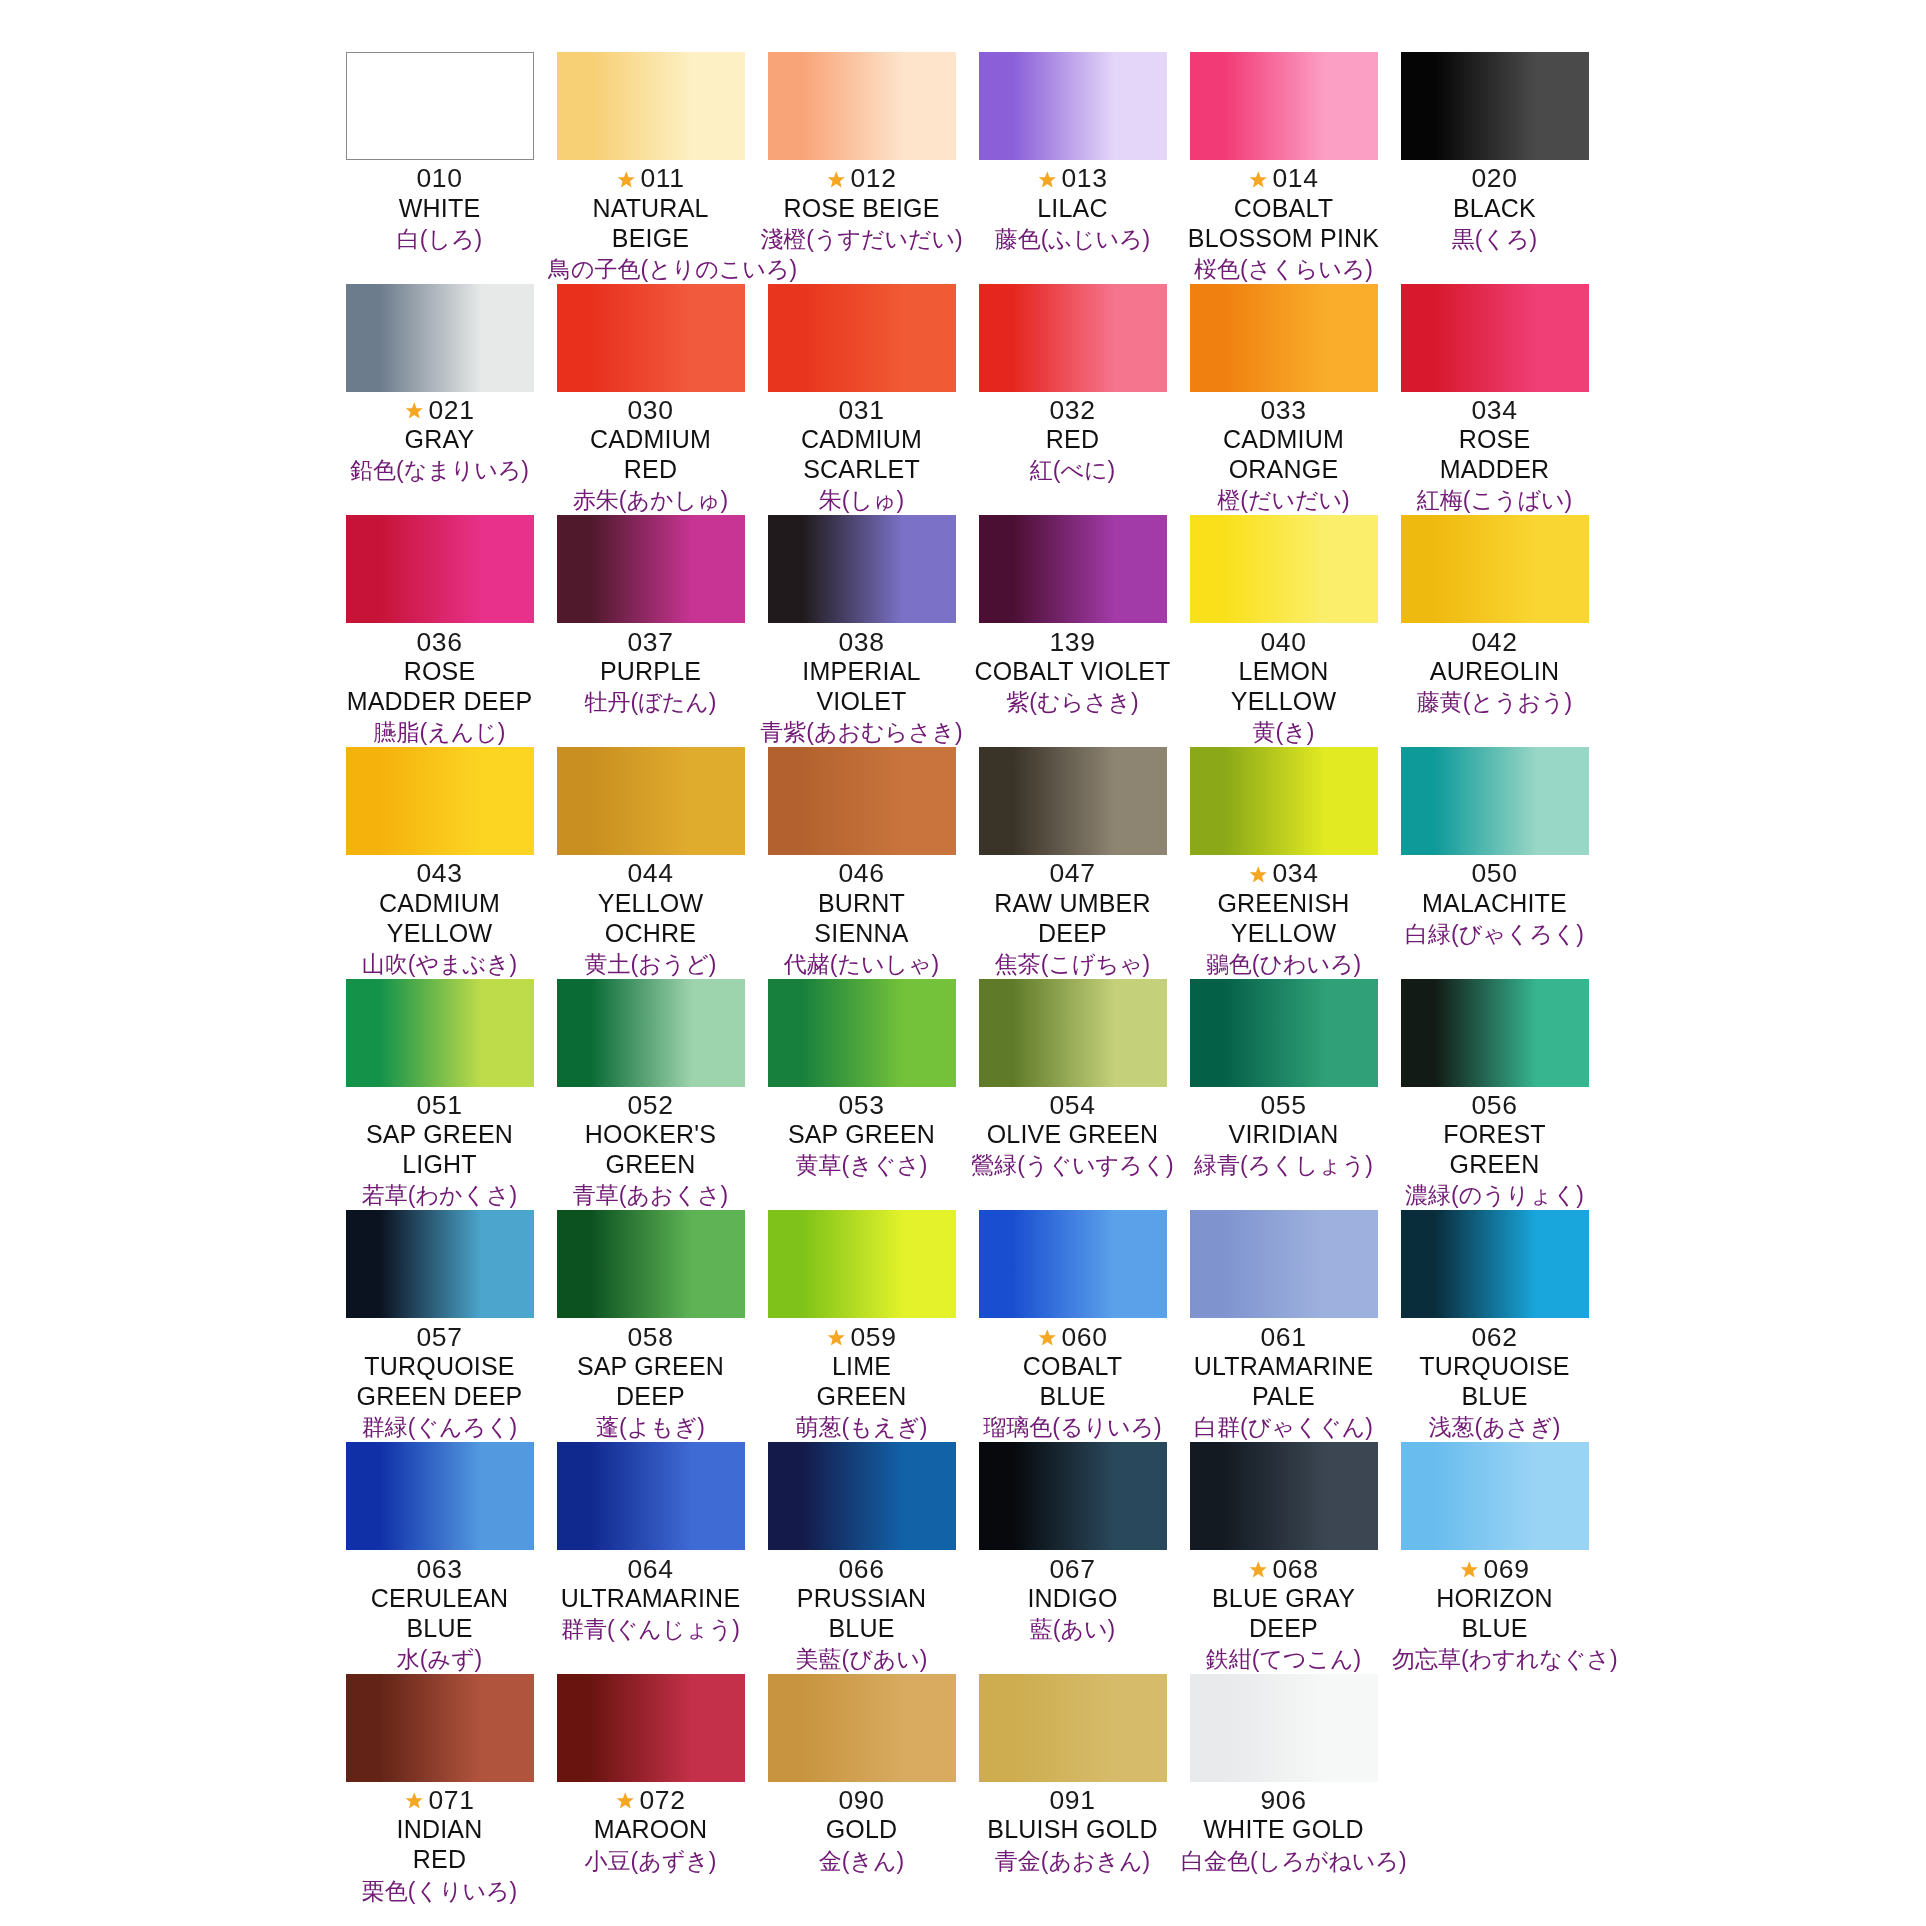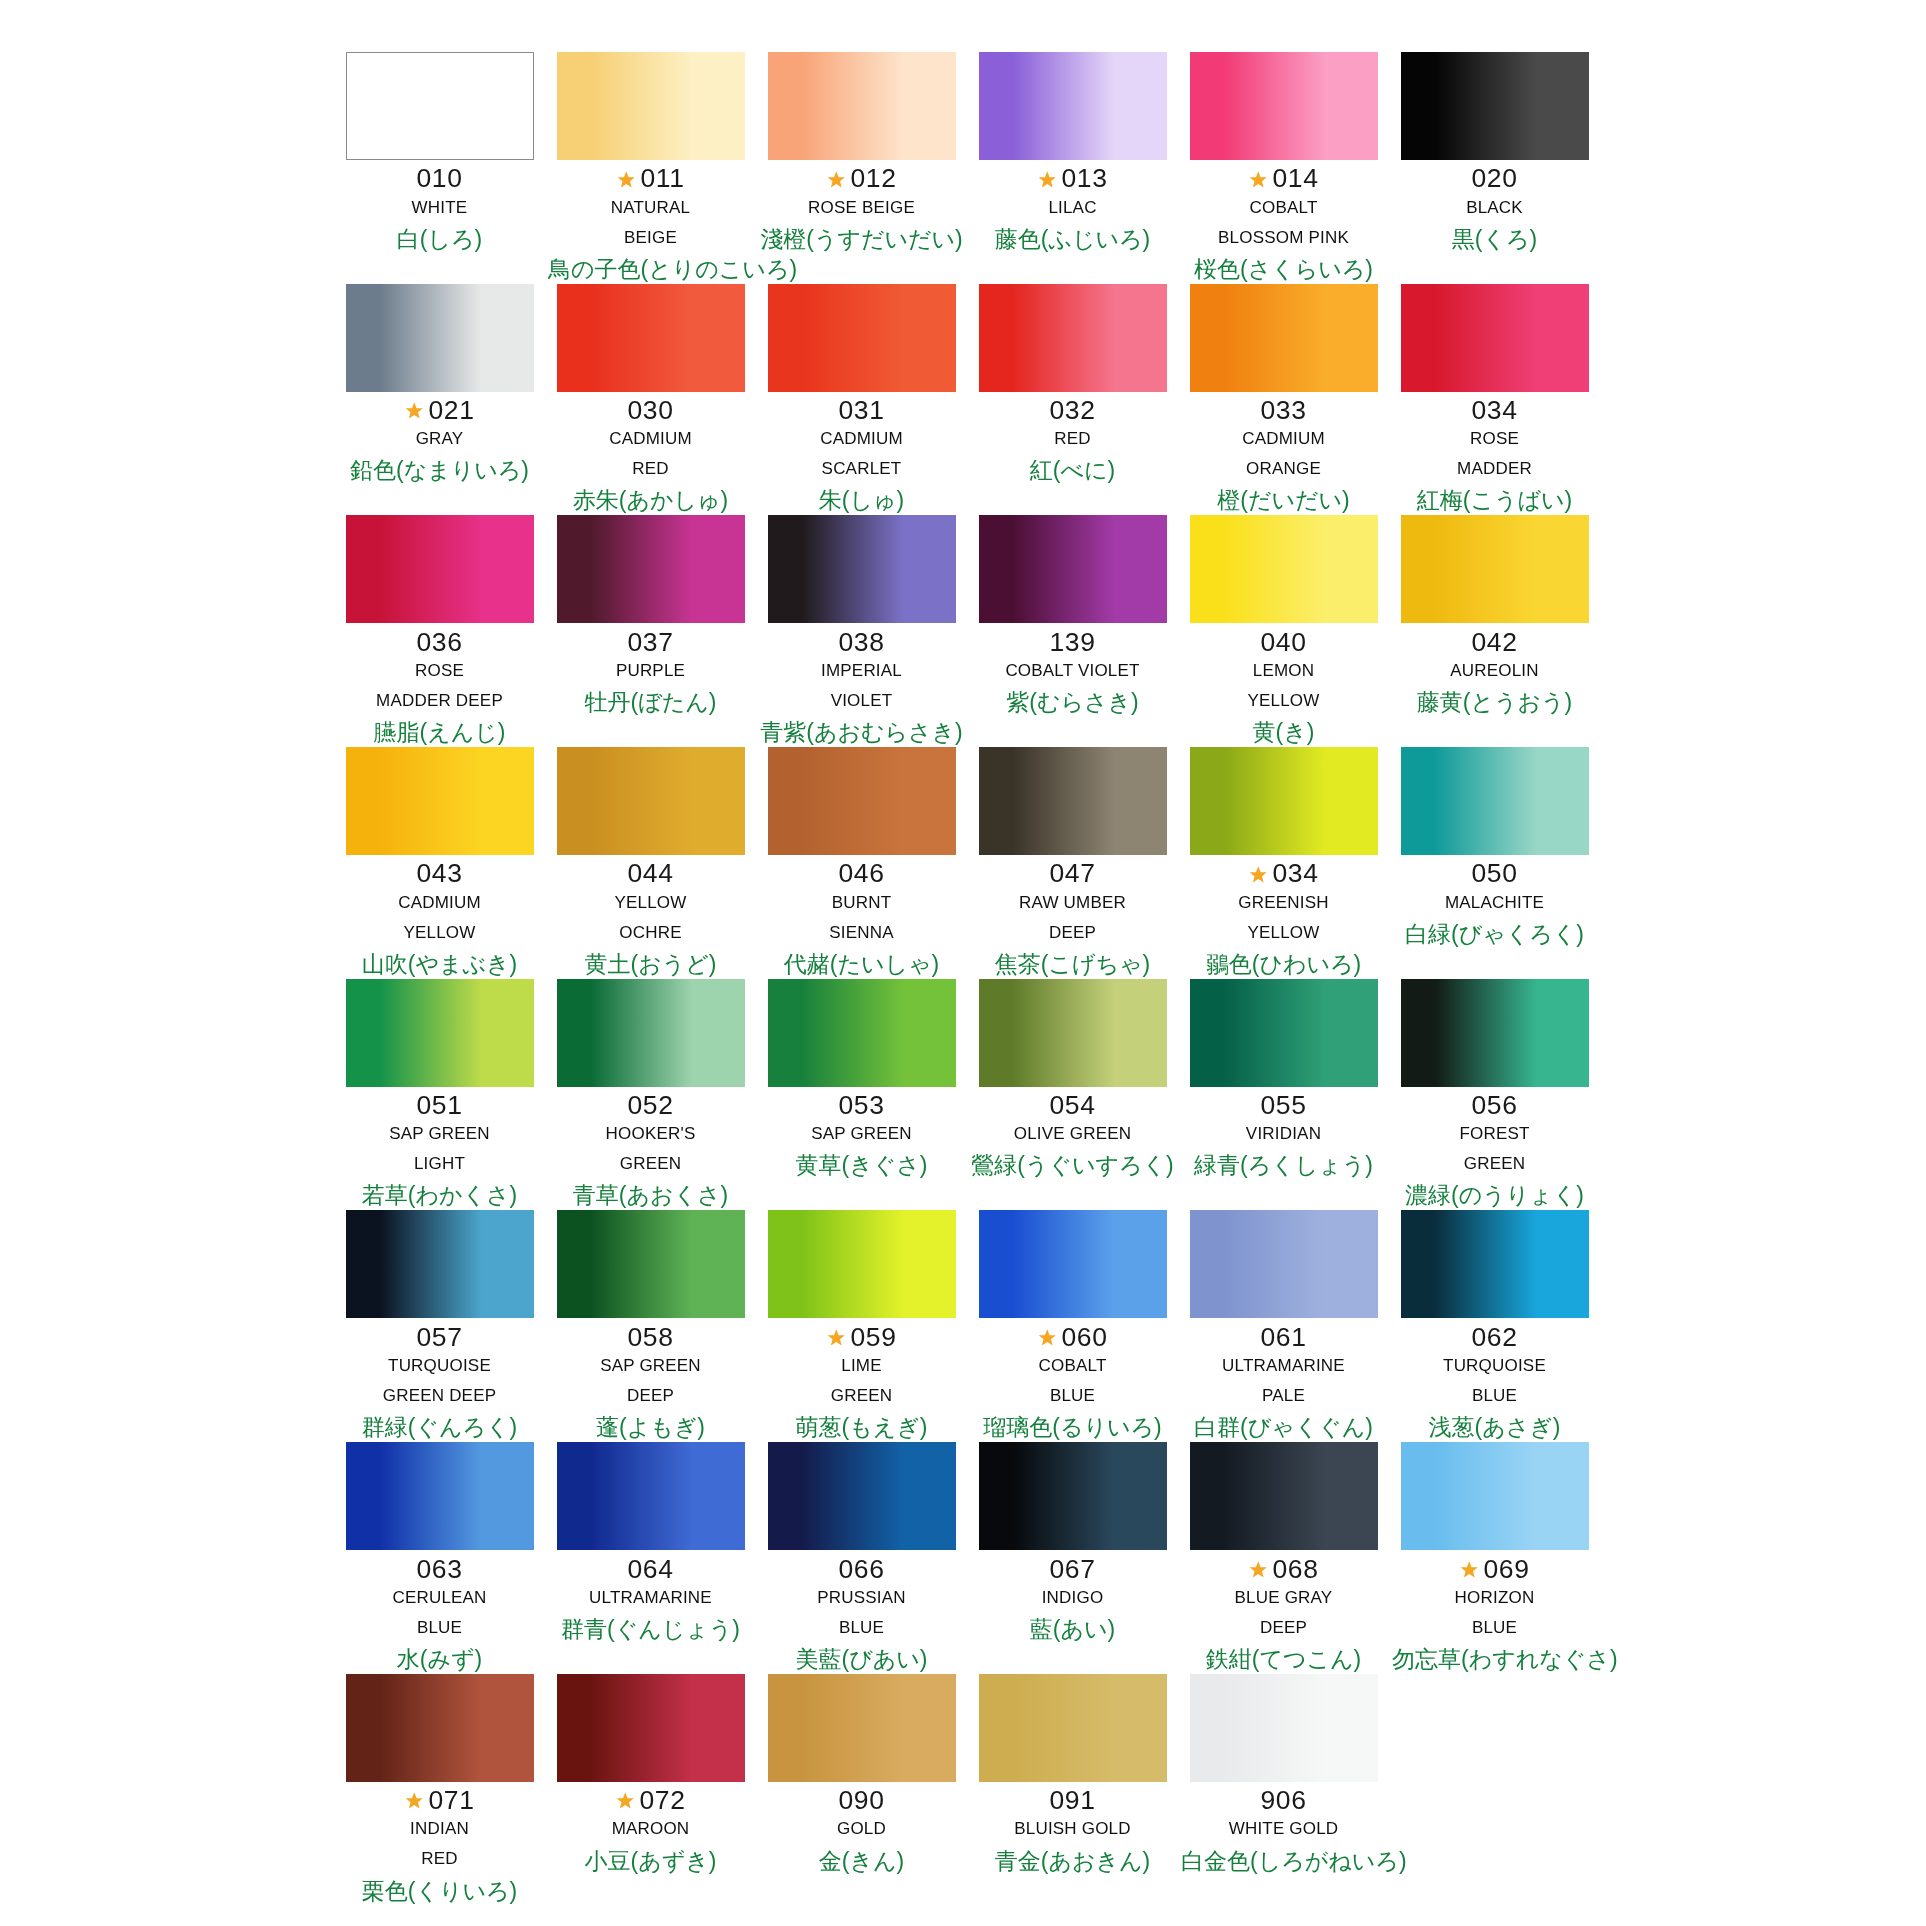--- a/index.html
+++ b/index.html
@@ -78,32 +78,32 @@
 
   .code {
     font-size: 26.5px;
     color: #1a1a1a;
     letter-spacing: 0.6px;
     font-weight: 400;
     white-space: nowrap;
   }
 
   .name-en {
-    font-size: 17px;
+    font-size: 25px;
     line-height: 30px;
     color: #111111;
     letter-spacing: 0.2px;
     white-space: pre-line;
     margin-top: -2.4px;
   }
 
   .name-jp {
     font-size: 23px;
     line-height: 30px;
-    color: #15803d;
+    color: #701a75;
     margin-top: 1.2px;
     white-space: nowrap;
   }
 </style>
 </head>
 <body>
 
 <div id="chart">
   <div class="grid">
   <div class="swatch-cell">

